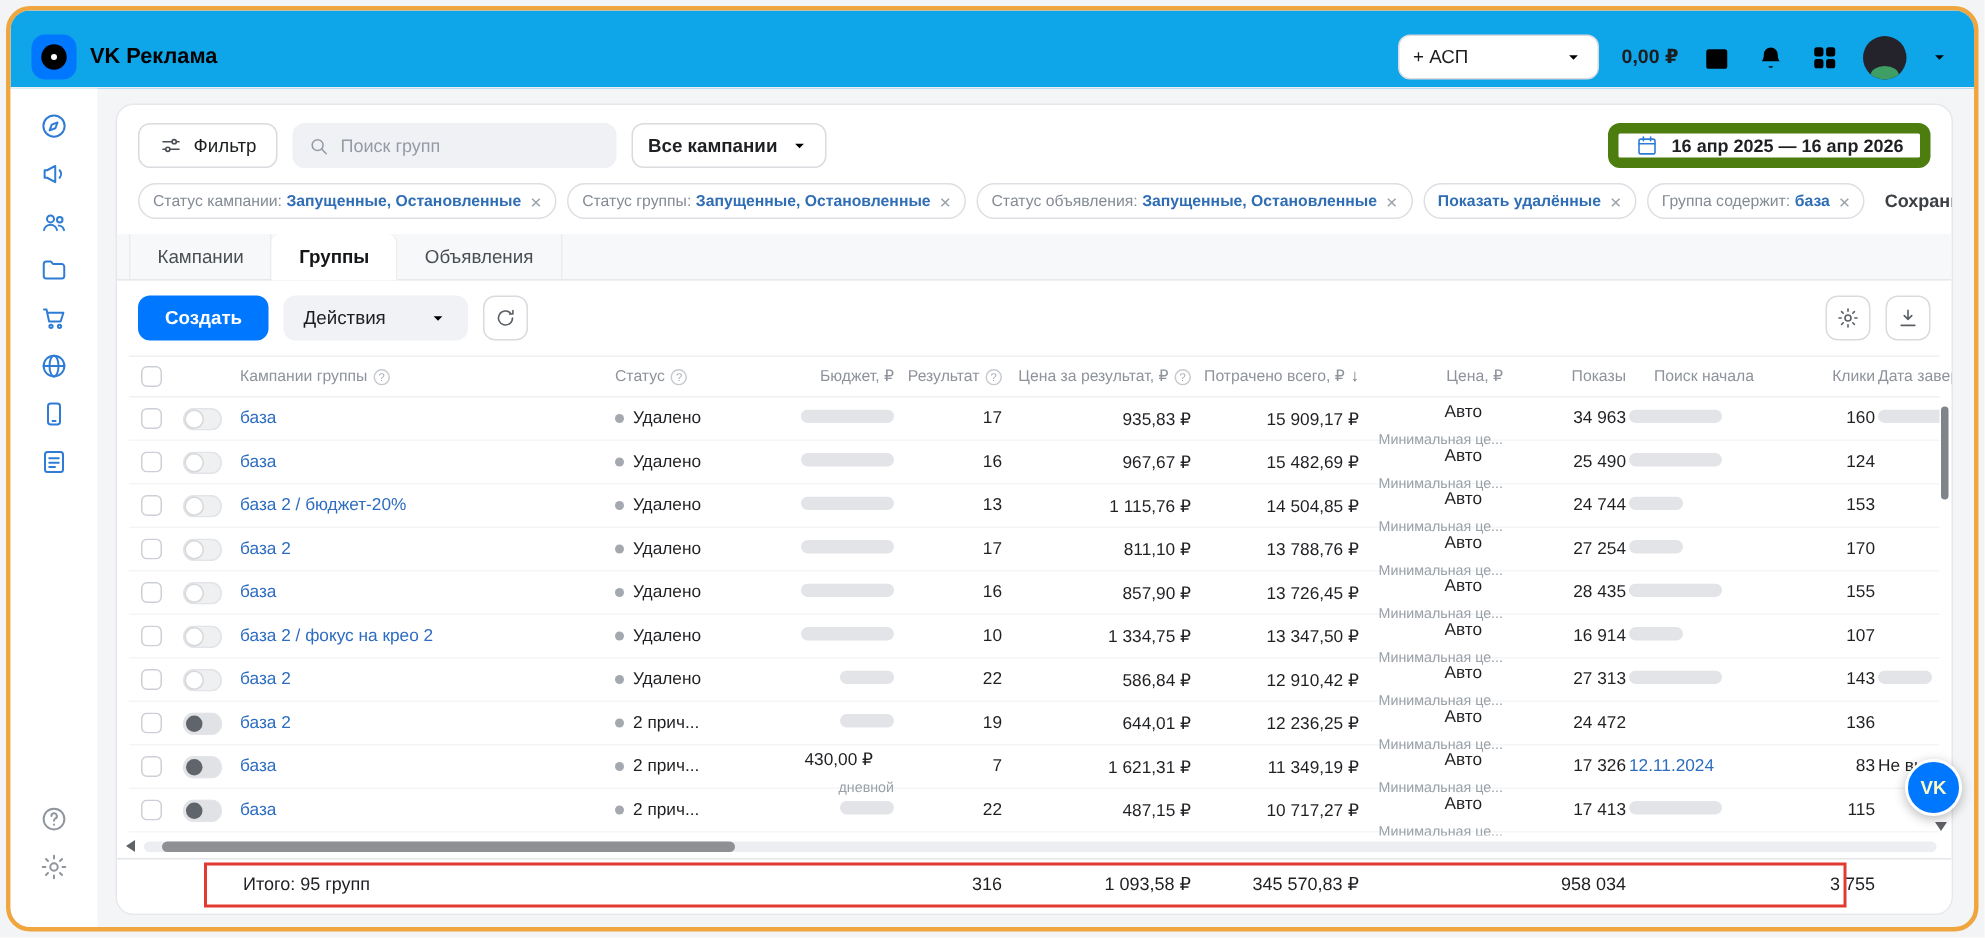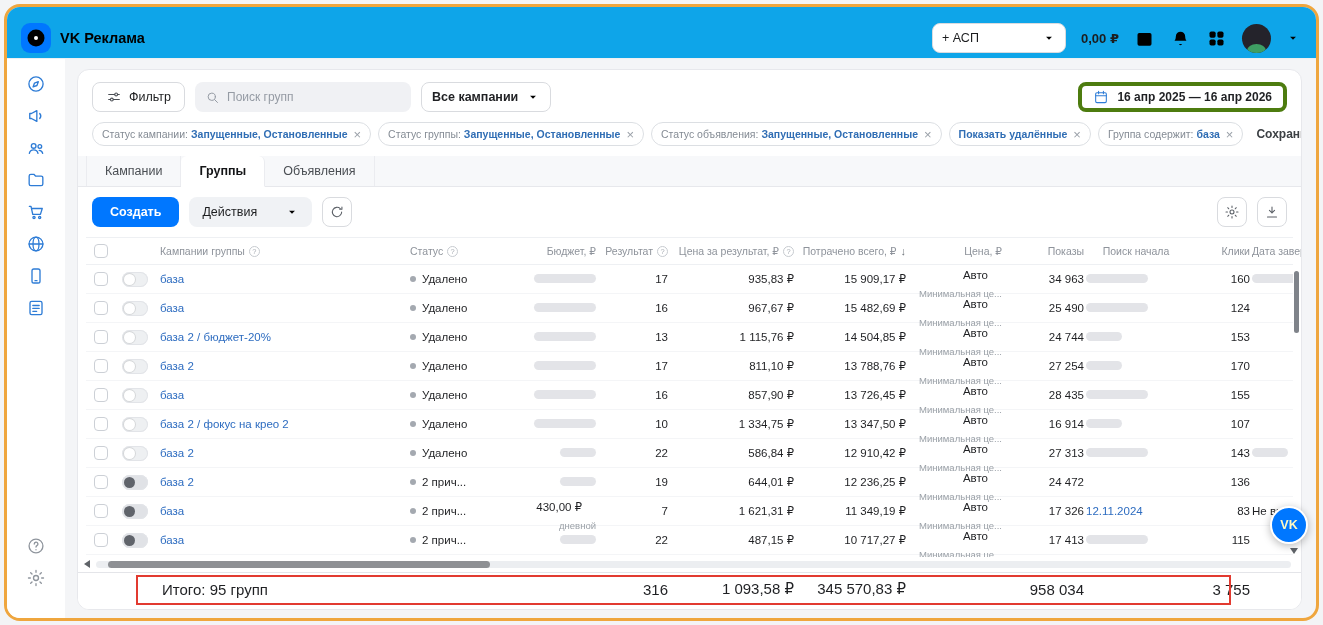--- a/index.html
+++ b/index.html
@@ -83,21 +83,21 @@
   }
   .search .icn { width:15px; height:15px; color:#959ba4; }
   .search .ph { font-size:12px; color:#959ba4; }
   .select-box {
     height:30px; border:1px solid #d9dbdf; border-radius:8px; background:#fff;
     display:inline-flex; align-items:center; gap:8px; padding:0 10px;
     font-size:12.5px; font-weight:600; cursor:pointer;
   }
   .spacer { flex:1; }
   .daterange {
-    height:30px; border:4px solid #4d7c0f; border-radius:8px; background:#fff;
+    height:30px; border:7px solid #4d7c0f; border-radius:8px; background:#fff;
     display:inline-flex; align-items:center; gap:8px; padding:0 11px;
     font-size:12px; font-weight:600; cursor:pointer;
   }
   .daterange .icn { width:16px; height:16px; color:#2e7cd6; }
   
   .chips-row { display:flex; align-items:center; gap:7px; padding:10px 14px 0; flex:0 0 auto; white-space:nowrap; }
   .chip {
     display:inline-flex; align-items:center; height:24px; border:1px solid #dcdfe3;
     border-radius:13px; background:#fff; padding:0 9px; font-size:10.5px; cursor:pointer;
   }
@@ -180,21 +180,21 @@
   .hscroll { display:flex; align-items:center; gap:6px; padding:3px 10px 4px 6px; flex:0 0 auto; }
   .hs-arrow {
     width:0; height:0; cursor:pointer;
     border-top:4px solid transparent; border-bottom:4px solid transparent; border-right:6px solid #5f6368;
   }
   .hs-track { flex:1; height:7px; background:#eceef1; border-radius:4px; position:relative; cursor:pointer; }
   .hs-thumb { position:absolute; left:1%; width:32%; top:0; bottom:0; background:#8e9094; border-radius:4px; cursor:grab; }
   
   .total-wrap { position:relative; border-top:1px solid #e4e5e9; padding:0 8px 4px; flex:0 0 auto; background:#fff; }
   .trow.total { height:32px; font-size:11.5px; }
-  .trow.total .td { font-size:15px; color:#1f2023; }
+  .trow.total .td { font-size:12px; color:#1f2023; }
   .total-label { padding-left:2px; }
   .red-box {
     position:absolute; left:58px; right:70px; top:2px; bottom:4px;
     border:2px solid #e23a30; pointer-events:none;
   }
   
   .fab {
     position:absolute; right:8px; bottom:74px; width:38px; height:38px; border-radius:50%;
     background:#0077ff; color:#fef9c3; font-weight:700; font-size:12.5px; z-index:6;
     display:flex; align-items:center; justify-content:center;

